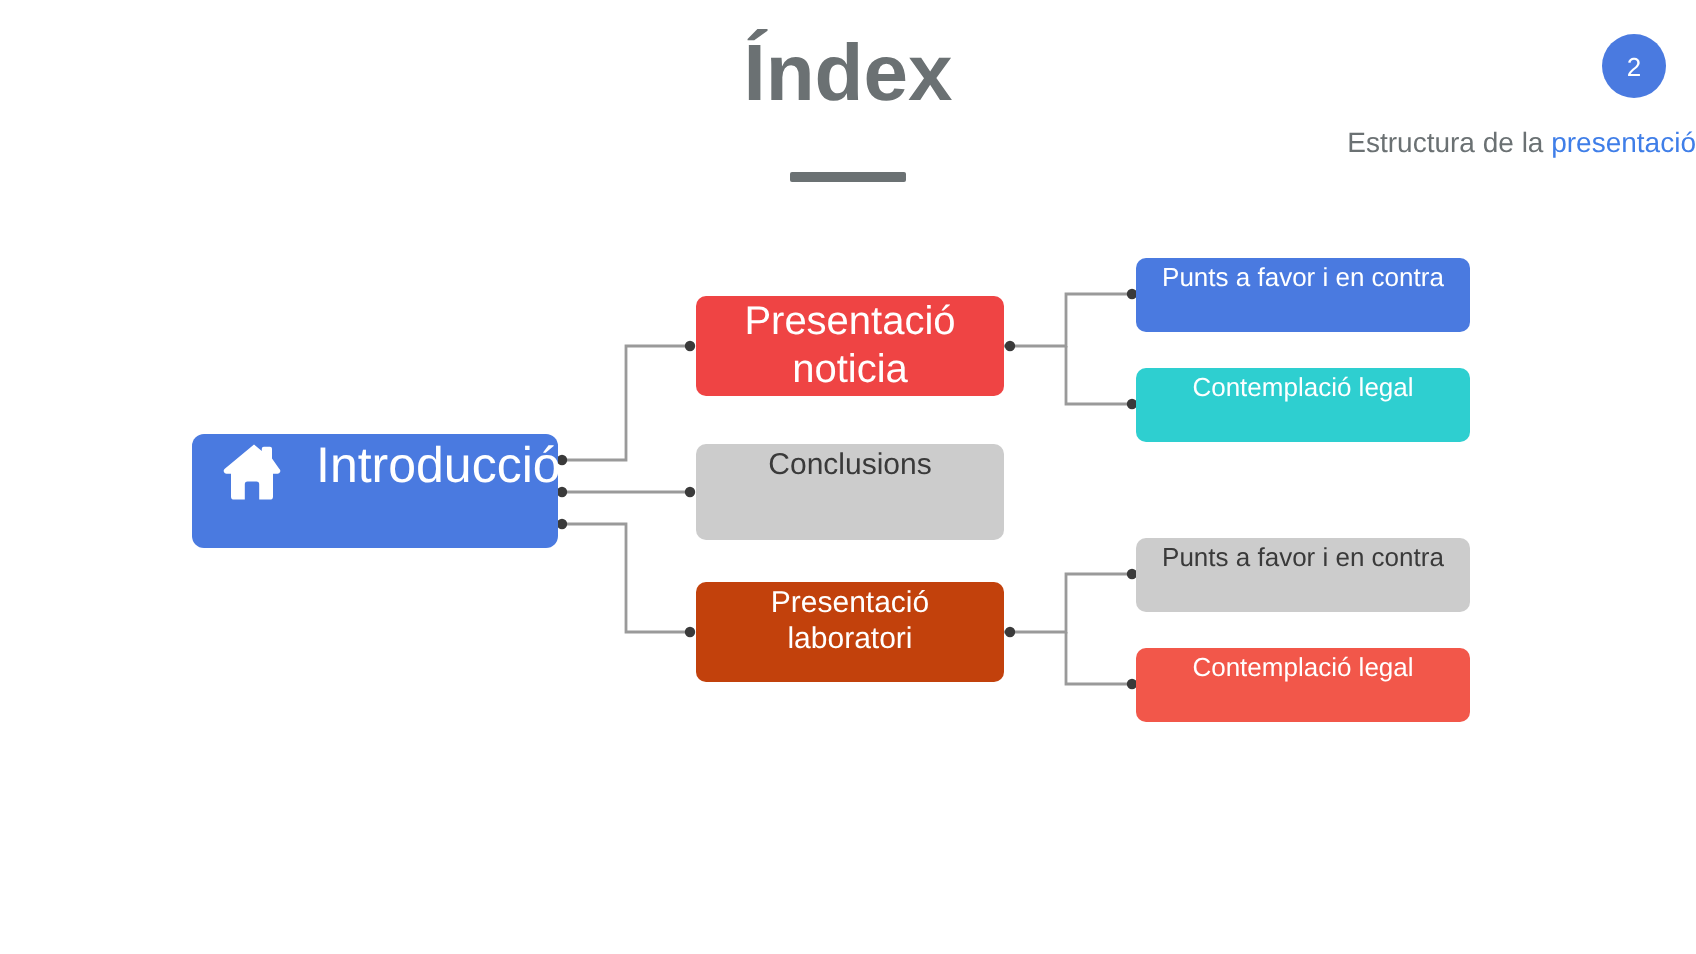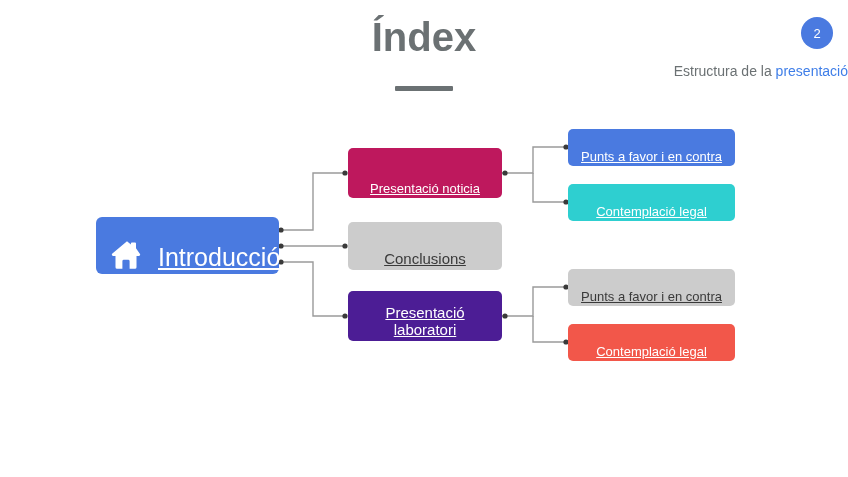--- a/index.html
+++ b/index.html
@@ -80,27 +80,26 @@
     left: 0; top: 0;
     width: 848px;
     height: 477px;
     pointer-events: none;
   }
 
   .node {
     position: absolute;
     border-radius: 5px;
     display: flex;
-    align-items: flex-end;
+    align-items: flex-start;
     justify-content: center;
     text-align: center;
     color: #ffffff;
     line-height: 1.18;
     padding: 2px 8px;
-    text-decoration: underline;
   }
   .node.gray { color: #3a3a3a; }
 
   
   .node-root {
     left: 96px;
     top: 217px;
     width: 183px;
     height: 57px;
     background: #4a7ae0;
@@ -114,33 +113,33 @@
     height: 34px;
     flex: 0 0 34px;
     margin-right: 14px;
     display: block;
   }
 
   
   .node-m1 {
     left: 348px; top: 148px;
     width: 154px; height: 50px;
-    background: #be185d;
-    font-size: 13px;
+    background: #ef4444;
+    font-size: 20px;
   }
   .node-m2 {
     left: 348px; top: 222px;
     width: 154px; height: 48px;
     background: #cccccc;
     font-size: 15px;
   }
   .node-m3 {
     left: 348px; top: 291px;
     width: 154px; height: 50px;
-    background: #4c1d95;
+    background: #c2410c;
     font-size: 15px;
   }
 
   
   .node-r1 {
     left: 568px; top: 129px;
     width: 167px; height: 37px;
     background: #4a7ae0;
     font-size: 13px;
   }

